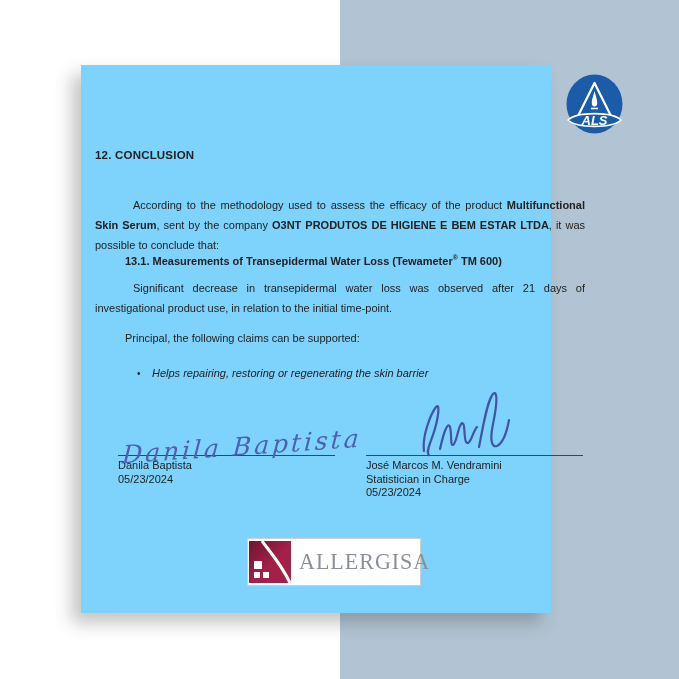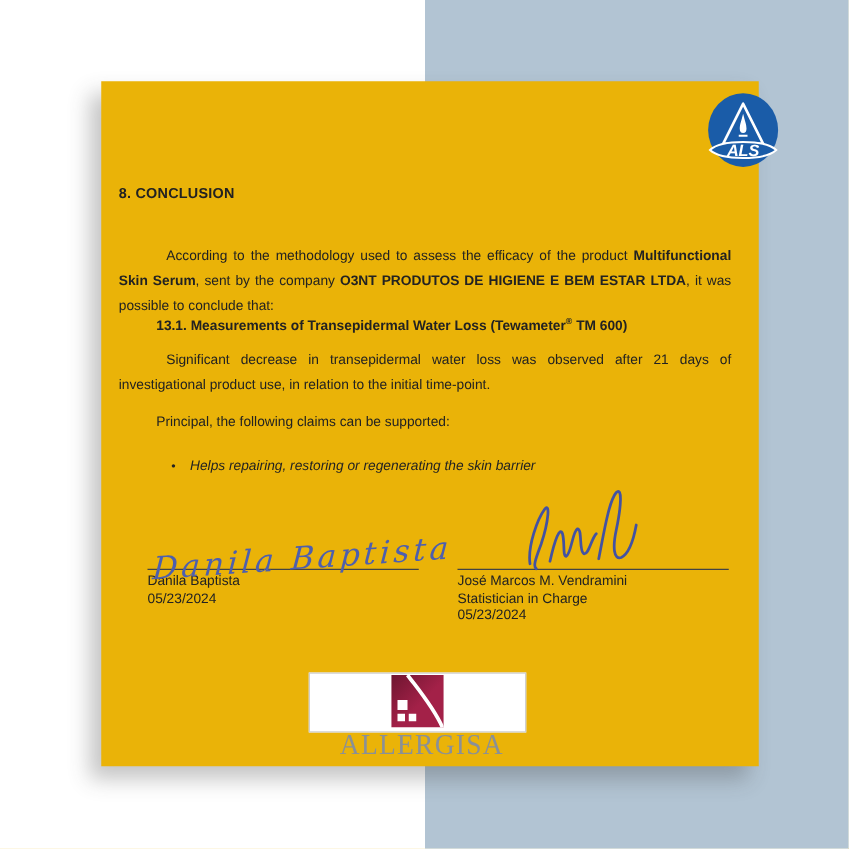--- a/index.html
+++ b/index.html
@@ -3,21 +3,21 @@
 <meta charset="utf-8">
 <style>
   html,body{margin:0;padding:0;}
   body{width:679px;height:679px;background:#ffffff;font-family:"Liberation Sans",sans-serif;overflow:hidden;}
   .canvas{position:relative;width:679px;height:679px;background:#ffffff;}
 
   
   .accent-rect{position:absolute;left:340px;top:0;width:339px;height:679px;background:#b2c4d3;}
 
   
-  .paper{position:absolute;left:81px;top:65px;width:526px;height:548px;background:#eab308;
+  .paper{position:absolute;left:81px;top:65px;width:470px;height:548px;background:#7dd3fc;
          box-shadow:-9px 10px 16px rgba(60,60,60,0.30);}
 
   
   .als-logo{position:absolute;left:485px;top:9px;width:57px;height:60px;}
   .als-logo svg{display:block;width:57px;height:60px;}
 
   
   .content{position:absolute;left:14px;top:0;width:490px;color:#222;font-size:11px;}
   .content h1{position:absolute;top:84px;left:0;margin:0;font-size:11.5px;font-weight:bold;letter-spacing:.2px;}
   .para{position:absolute;margin:0;line-height:20px;text-align:justify;width:490px;}
@@ -38,21 +38,21 @@
   .script{position:absolute;left:4px;bottom:-6px;font-family:"DejaVu Serif",serif;font-style:italic;
           font-size:25px;color:#4d5fae;letter-spacing:3px;transform:rotate(-4deg) skewX(-8deg);white-space:nowrap;}
   .scribble{position:absolute;left:50px;bottom:-4px;width:110px;height:72px;}
   .rule{border-top:1px solid #444;height:0;}
   .sig-name{margin-top:3px;line-height:13.5px;}
   .sig-role{line-height:13.5px;}
   .sig-date{line-height:13.5px;}
 
   
   .allergisa{position:absolute;left:166px;top:473px;width:172px;height:46px;border:1px solid #cfcfcf;
-             background:#fff;display:flex;align-items:center;flex-direction:column;}
+             background:#fff;display:flex;align-items:center;}
   .allergisa-mark{display:block;width:42px;height:42px;margin:1px;flex:0 0 auto;}
   .allergisa-text{font-family:"Liberation Serif",serif;font-size:22px;color:#8a9097;letter-spacing:1px;
                   margin-left:7px;transform:scaleY(1.05);}
 </style>
 </head>
 <body>
 
 <div class="canvas">
 
   <div class="accent-rect"></div>
@@ -64,21 +64,21 @@
         <ellipse cx="28.5" cy="30" rx="28" ry="29.5" fill="#1a5ca8"></ellipse>
         <path d="M28.5,9 L12.5,41 L44.5,41 Z" fill="none" stroke="#ffffff" stroke-width="2.2" stroke-linejoin="round"></path>
         <path d="M28.5,17 C27,23 25.8,25.5 25.8,29 a2.7,3.4 0 0 0 5.4,0 C31.2,25.5 30,23 28.5,17 Z" fill="#ffffff"></path>
         <path d="M25,34.5 h7" stroke="#ffffff" stroke-width="1.6"></path>
         <path d="M2,46 C11,37.5 46,37.5 55,46 C46,54.5 11,54.5 2,46 Z" fill="#1a5ca8" stroke="#ffffff" stroke-width="1.6"></path>
         <text x="28.5" y="50.5" text-anchor="middle" font-family="Liberation Sans, sans-serif" font-size="13" font-weight="bold" font-style="italic" fill="#ffffff">ALS</text>
       </svg>
     </div>
 
     <div class="content">
-      <h1>8. CONCLUSION</h1>
+      <h1>12. CONCLUSION</h1>
 
       <p class="para p1"><span>According to the methodology used to assess the efficacy of the product </span><b>Multifunctional Skin Serum</b><span>, sent by the company </span><b>O3NT PRODUTOS DE HIGIENE E BEM ESTAR LTDA</b><span>, it was possible to conclude that:</span></p>
 
       <h2 class="h2"><span>13.1. Measurements of Transepidermal Water Loss (Tewameter</span><sup>®</sup><span> TM 600)</span></h2>
 
       <p class="para p2">Significant decrease in transepidermal water loss was observed after 21 days of investigational product use, in relation to the initial time-point.</p>
 
       <p class="claims-intro">Principal, the following claims can be supported:</p>
 
       <ul class="claims">

